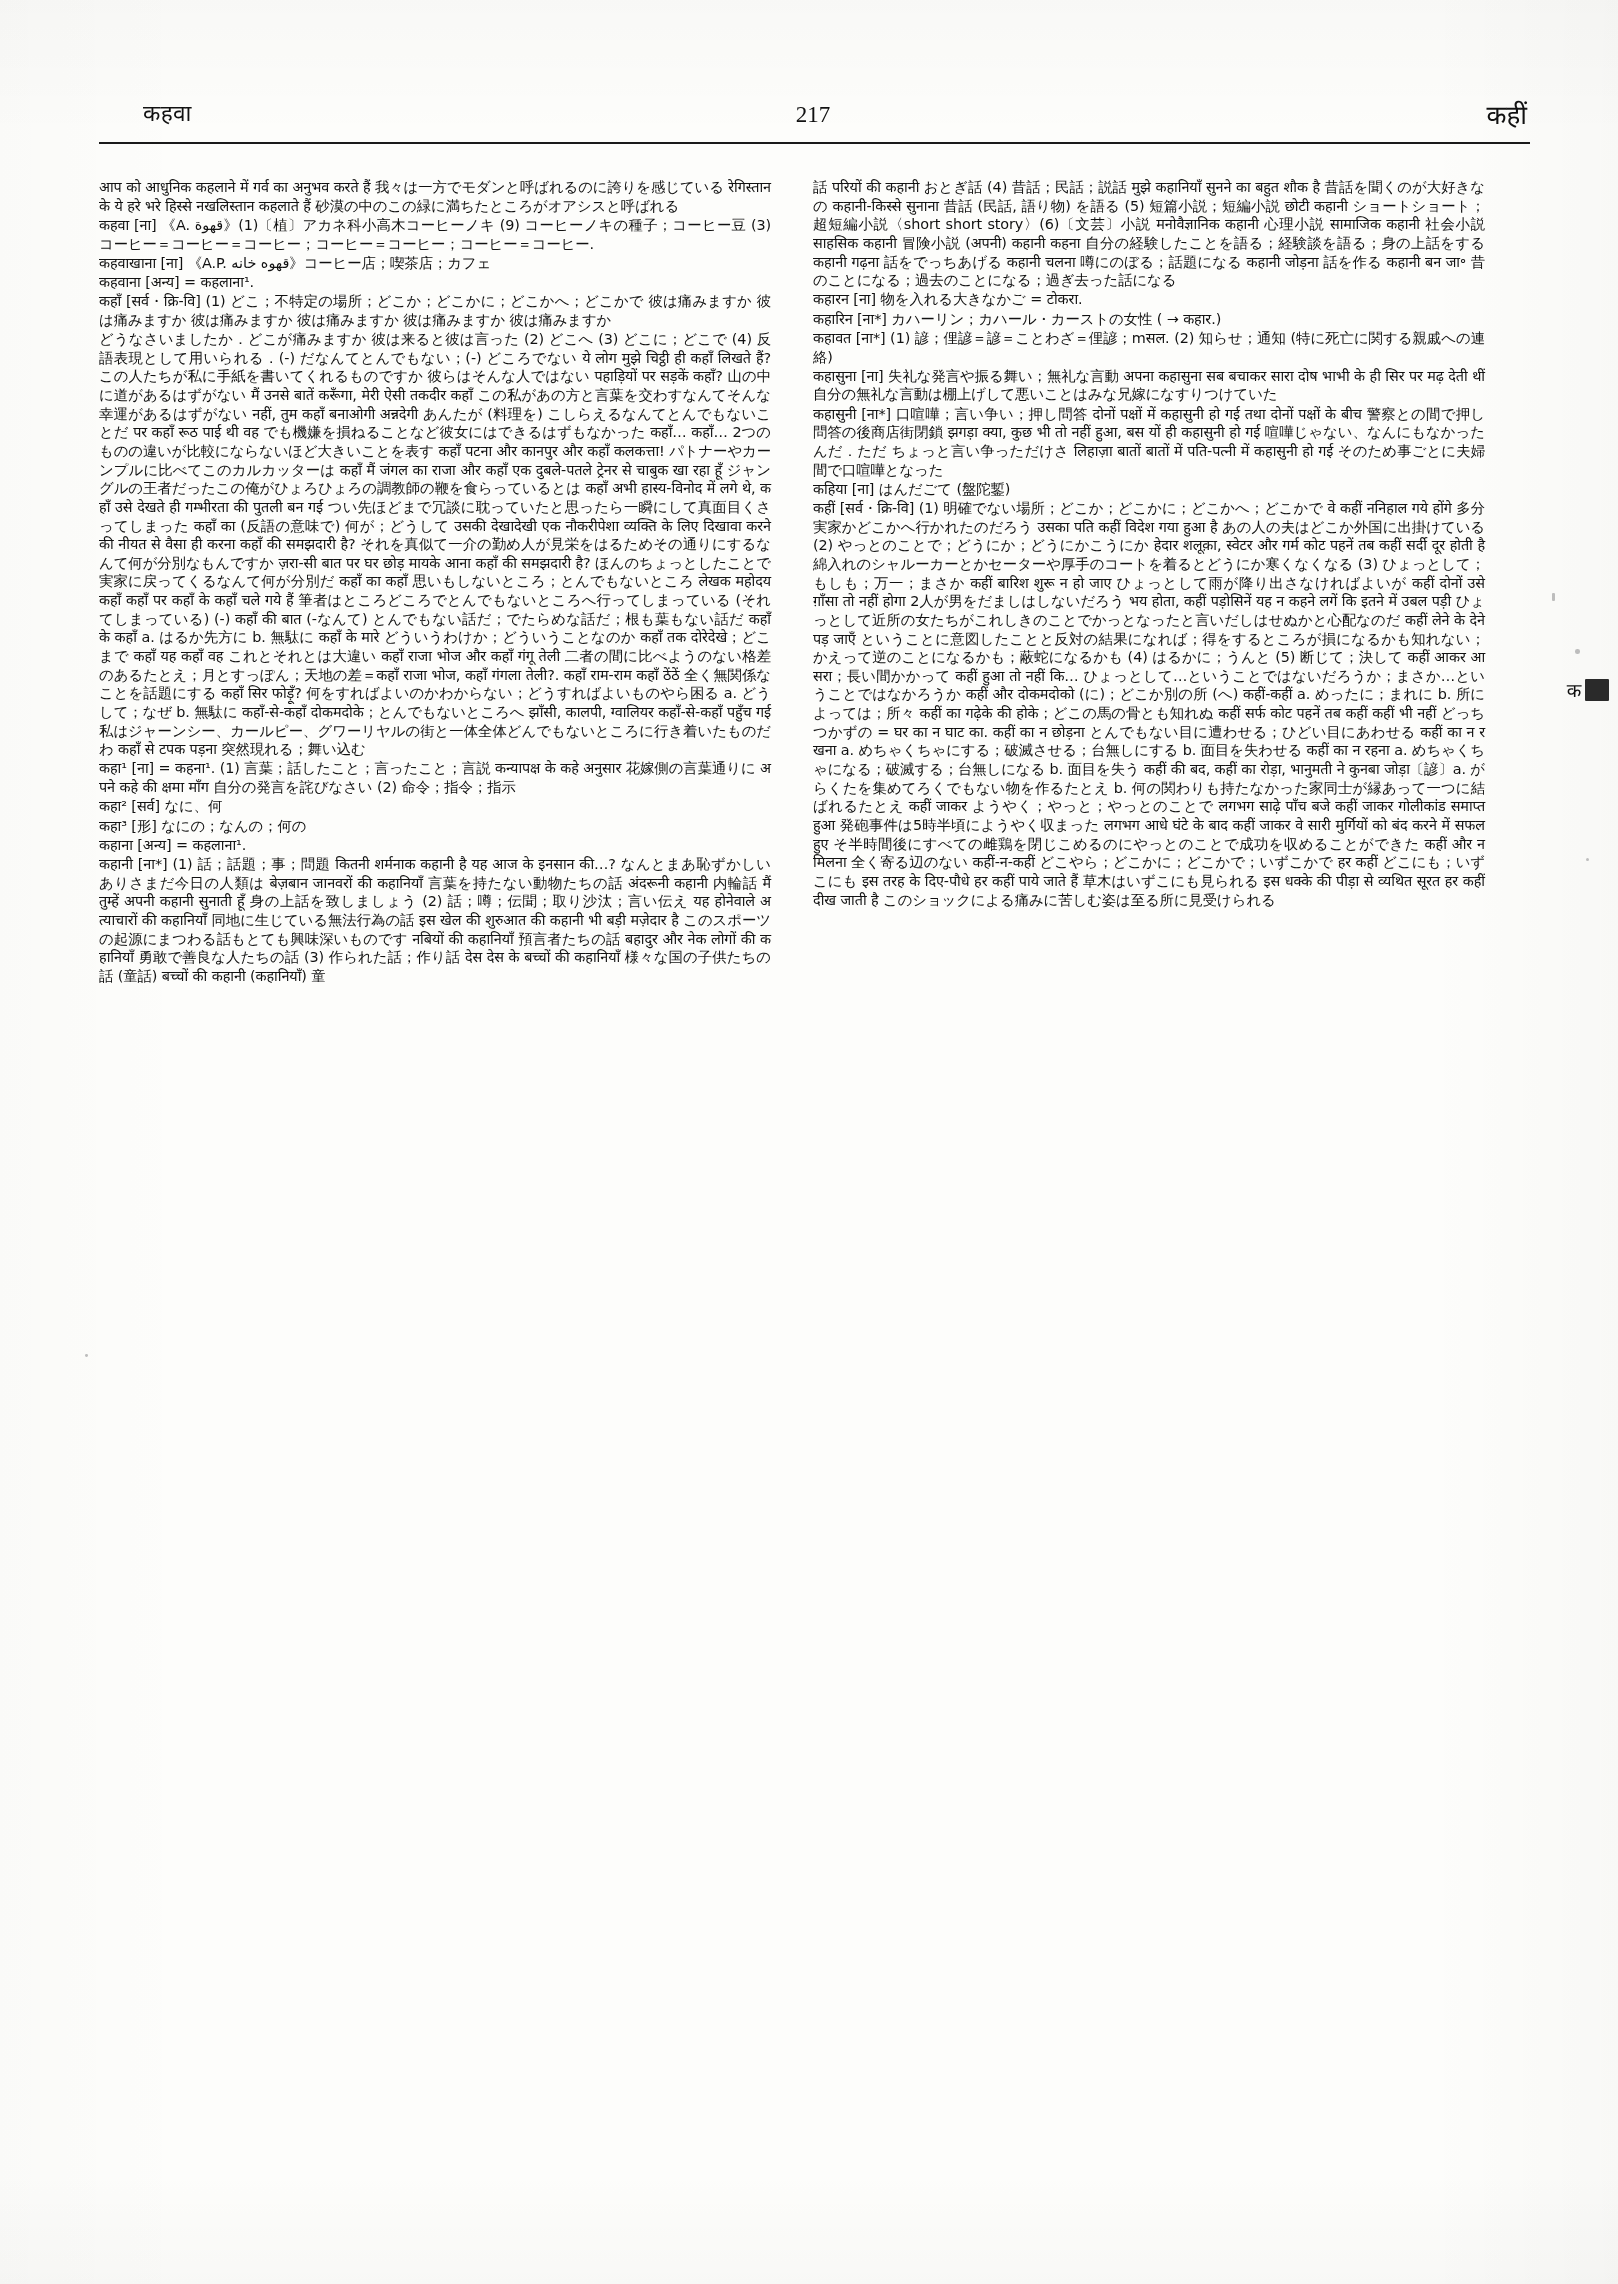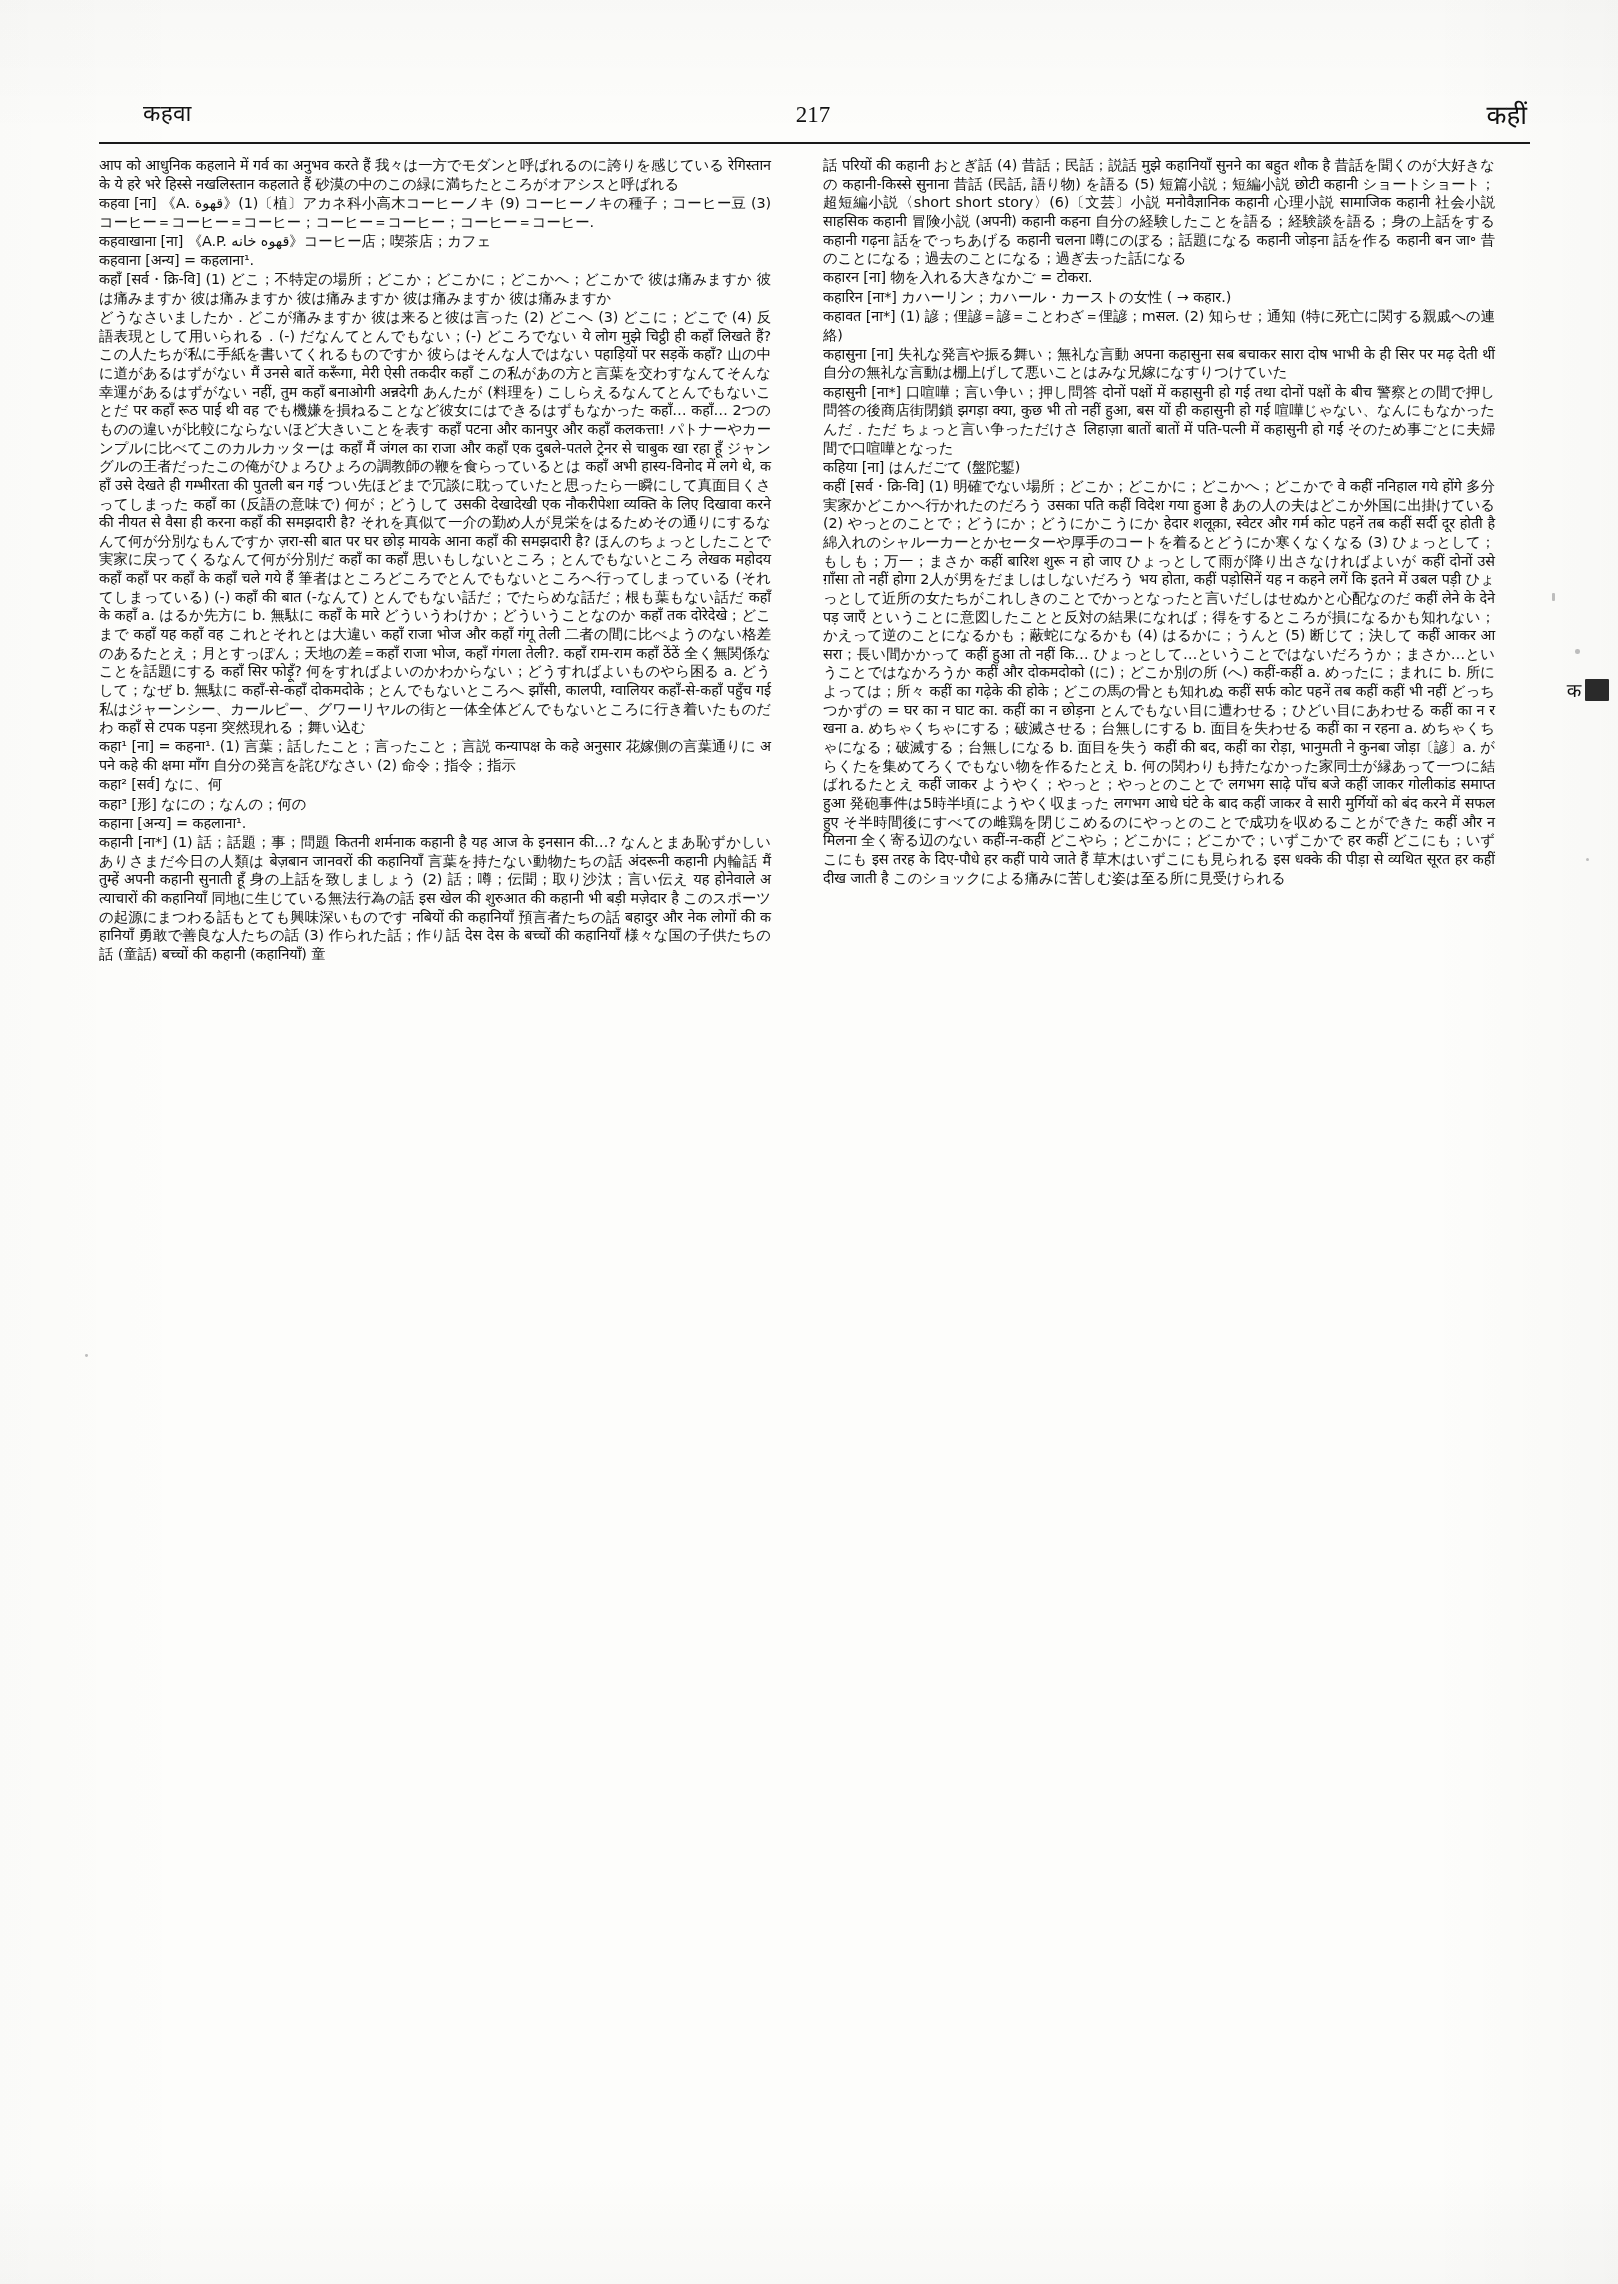--- a/index.html
+++ b/index.html
@@ -65,25 +65,25 @@
     top: 142px;
     width: 1431px;
     height: 1.7px;
     background: #1a1a1a;
   }
 
   
   .columns {
     position: absolute;
     left: 99px;
-    top: 156px;
+    top: 178px;
     width: 1431px;
     height: 2020px;
     display: flex;
-    gap: 32px;
+    gap: 22px;
   }
   .col {
     width: 672px;
     position: relative;
   }
   .col-right { margin-left: 20px; }
 
   
   .blk {
     font-size: 14.4px;

